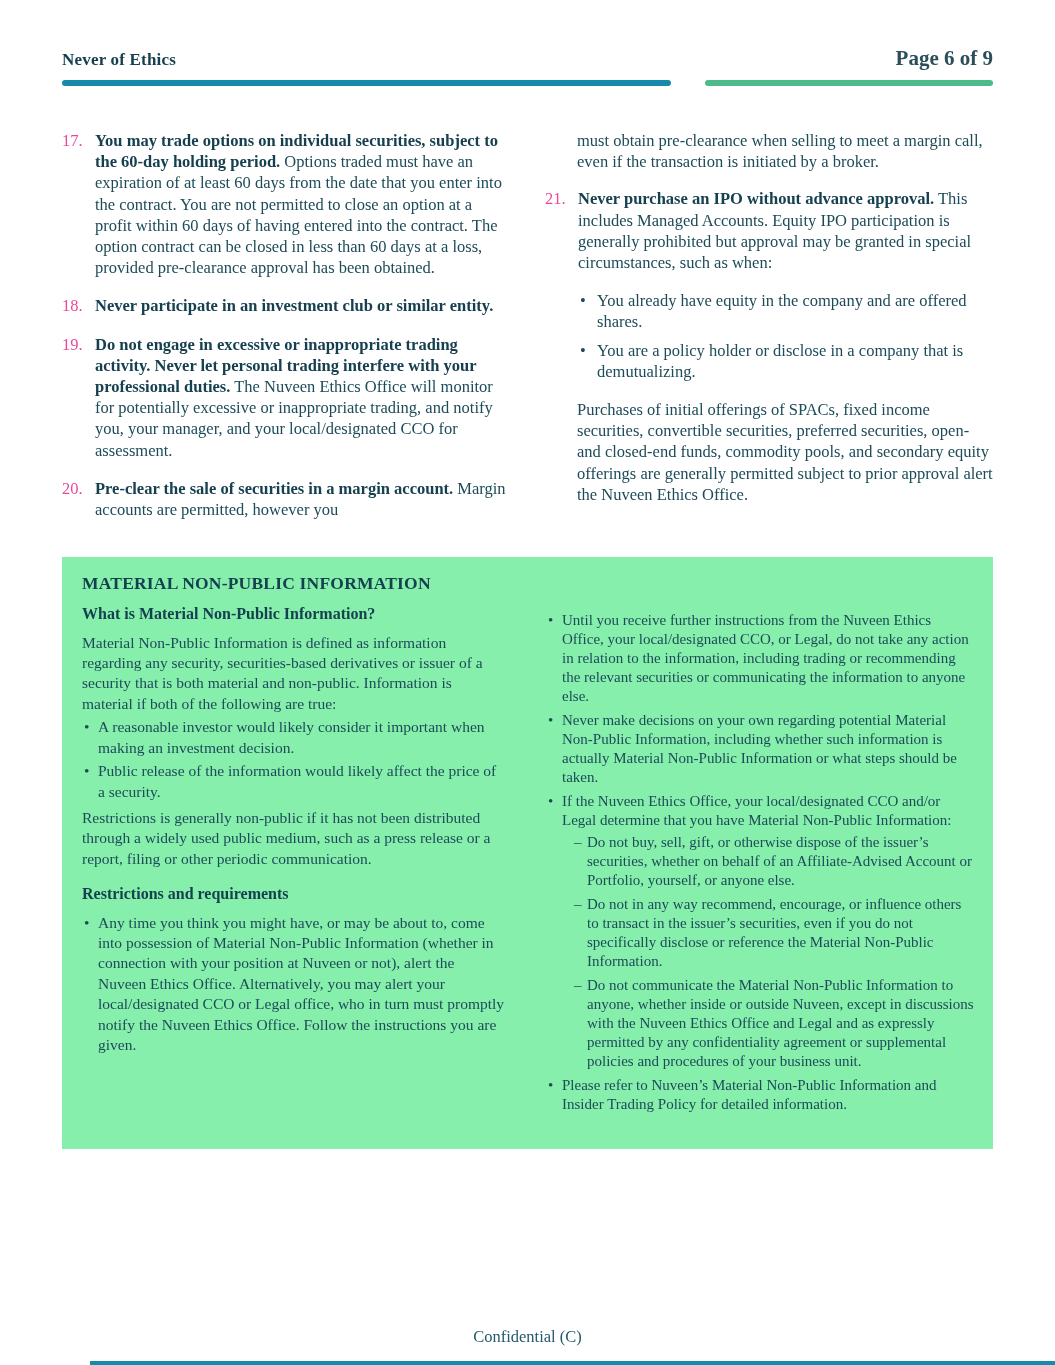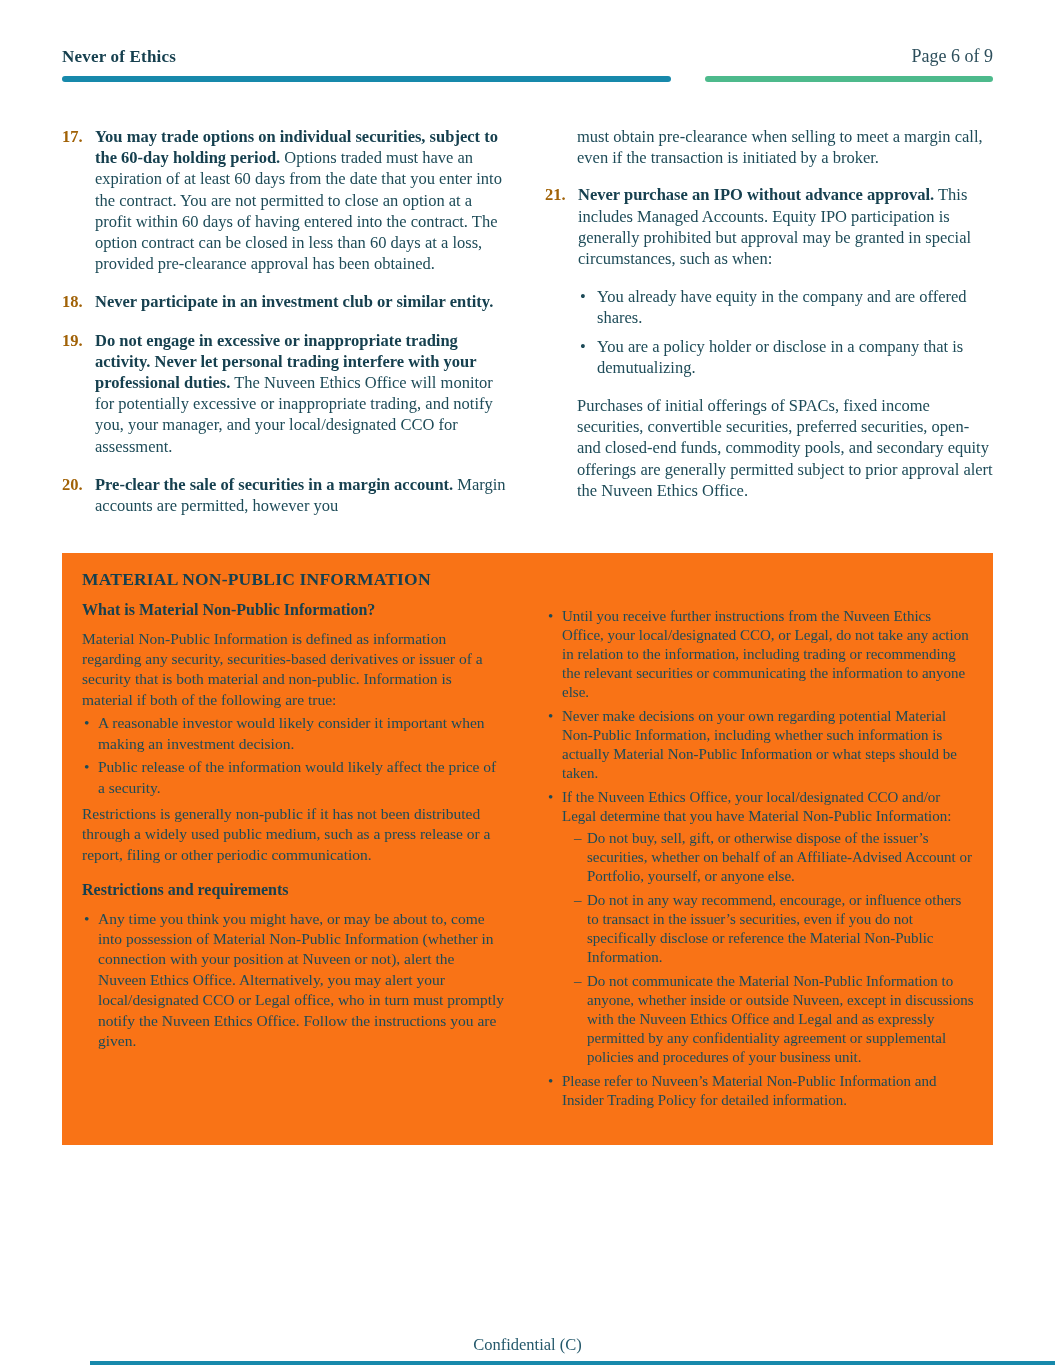--- a/index.html
+++ b/index.html
@@ -7,61 +7,61 @@
     width:1055px;height:1365px;background:#ffffff;position:relative;
     font-family:"Liberation Serif","DejaVu Serif",serif;
     color:#1d4b58;-webkit-font-smoothing:antialiased;
   }
   .page{position:absolute;inset:0;overflow:hidden;}
 
   
   .hdr{margin:46px 62px 0 62px;}
   .hdr-row{display:flex;justify-content:space-between;align-items:baseline;}
   .doc-title{font-weight:bold;font-size:17px;color:#16404f;letter-spacing:.2px;}
-  .page-num{font-size:18px;color:#2c4e5b;}
+  .page-num{font-size:21px;color:#2c4e5b;font-weight:bold;}
   .rule-row{display:flex;margin-top:9px;}
   .rule{height:6px;border-radius:3px;}
   .rule.teal{width:609px;background:#1789ab;}
   .rule.green{width:288px;background:#4dba8c;margin-left:34px;}
 
   
   .columns{display:flex;margin:44px 62px 0 62px;gap:35px;}
   .col{width:448px;font-size:16.5px;line-height:21.2px;}
   .list-item{display:flex;margin-bottom:17px;}
-  .li-num{width:33px;flex:none;font-weight:bold;color:#a16207;}
+  .li-num{width:33px;flex:none;font-weight:normal;color:#ec4899;}
   .li-body{flex:1;}
   .li-bold{font-weight:bold;color:#16404f;}
   .cont{padding-left:32px;margin-bottom:16px;}
   .iul{list-style:none;margin:16px 0 16px 32px;padding:0;}
   .iul li{position:relative;padding-left:20px;margin-bottom:7px;}
   .iul li::before{content:"\2022";position:absolute;left:3px;}
   .closing{padding-left:32px;margin-top:17px;}
 
   
-  .mnpi-box{margin:20px 62px 0 62px;background:#f97316;padding:16px 20px 30px 20px;}
+  .mnpi-box{margin:20px 62px 0 62px;background:#86efac;padding:16px 20px 30px 20px;}
   .box-title{font-size:17.5px;font-weight:bold;color:#16404f;margin:0 0 10px 0;letter-spacing:.2px;}
   .box-cols{display:flex;gap:37px;}
   .box-col{flex:none;}
   .box-col.bleft{width:423px;font-size:15.5px;line-height:20.4px;}
   .box-col.bright{width:433px;font-size:15px;line-height:19px;padding-top:7px;}
   .box-col h3{font-size:16px;font-weight:bold;color:#16404f;margin:0 0 8px 0;}
   .box-col h3.second{margin-top:15px;}
   .box-col p{margin:0 0 3px 0;}
   .bul{list-style:none;margin:2px 0 6px 0;padding:0;}
   .bul li{position:relative;padding-left:16px;margin-bottom:3px;}
   .bul li::before{content:"\2022";position:absolute;left:2px;}
   .bul2{list-style:none;margin:0;padding:0;}
   .bul2 > li{position:relative;padding-left:20px;margin-bottom:5px;}
   .bul2 > li::before{content:"\2022";position:absolute;left:6px;}
   .subul{list-style:none;margin:3px 0 0 0;padding:0;}
   .subul li{position:relative;padding-left:25px;margin-bottom:5px;}
   .subul li::before{content:"\2013";position:absolute;left:12px;}
 
   
-  .ftr{position:absolute;left:0;right:0;bottom:10px;text-align:center;
+  .ftr{position:absolute;left:0;right:0;bottom:18px;text-align:center;
        font-size:16.5px;color:#24586b;}
   .bottom-bar{position:absolute;left:90px;right:0;bottom:0;height:4px;background:#1789ab;}
 </style>
 </head>
 <body>
 
 <div class="page">
 
   <header class="hdr">
     <div class="hdr-row">

